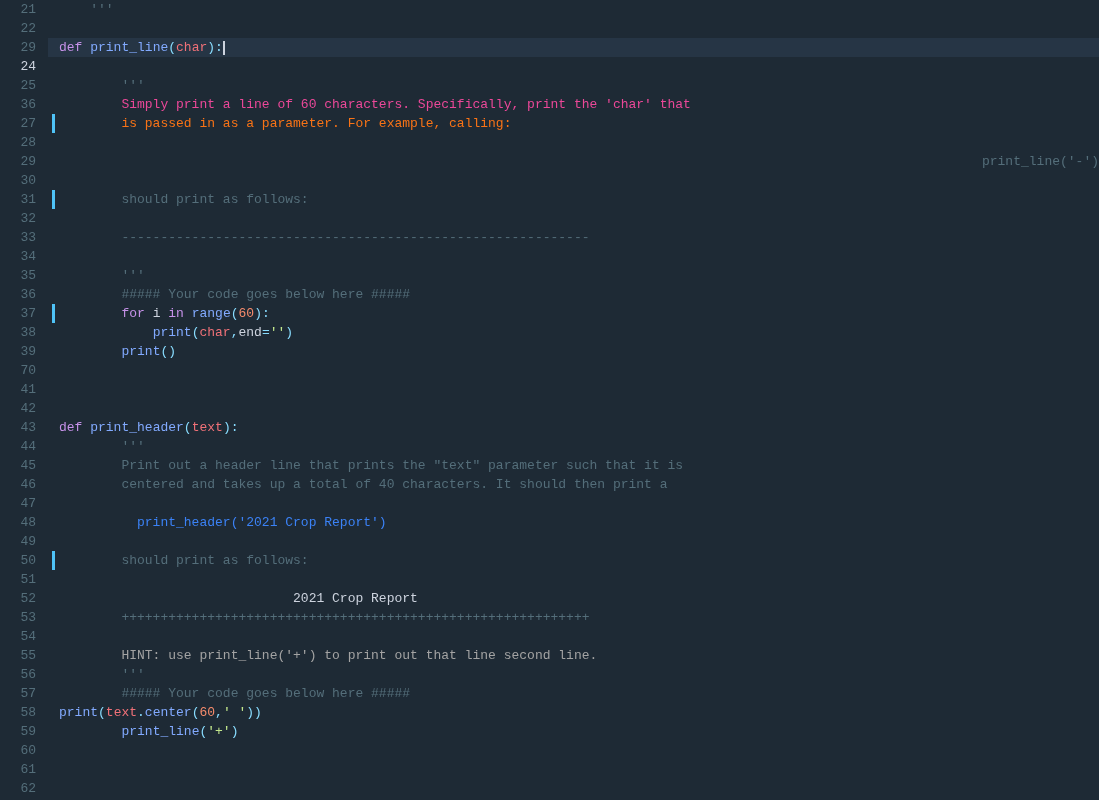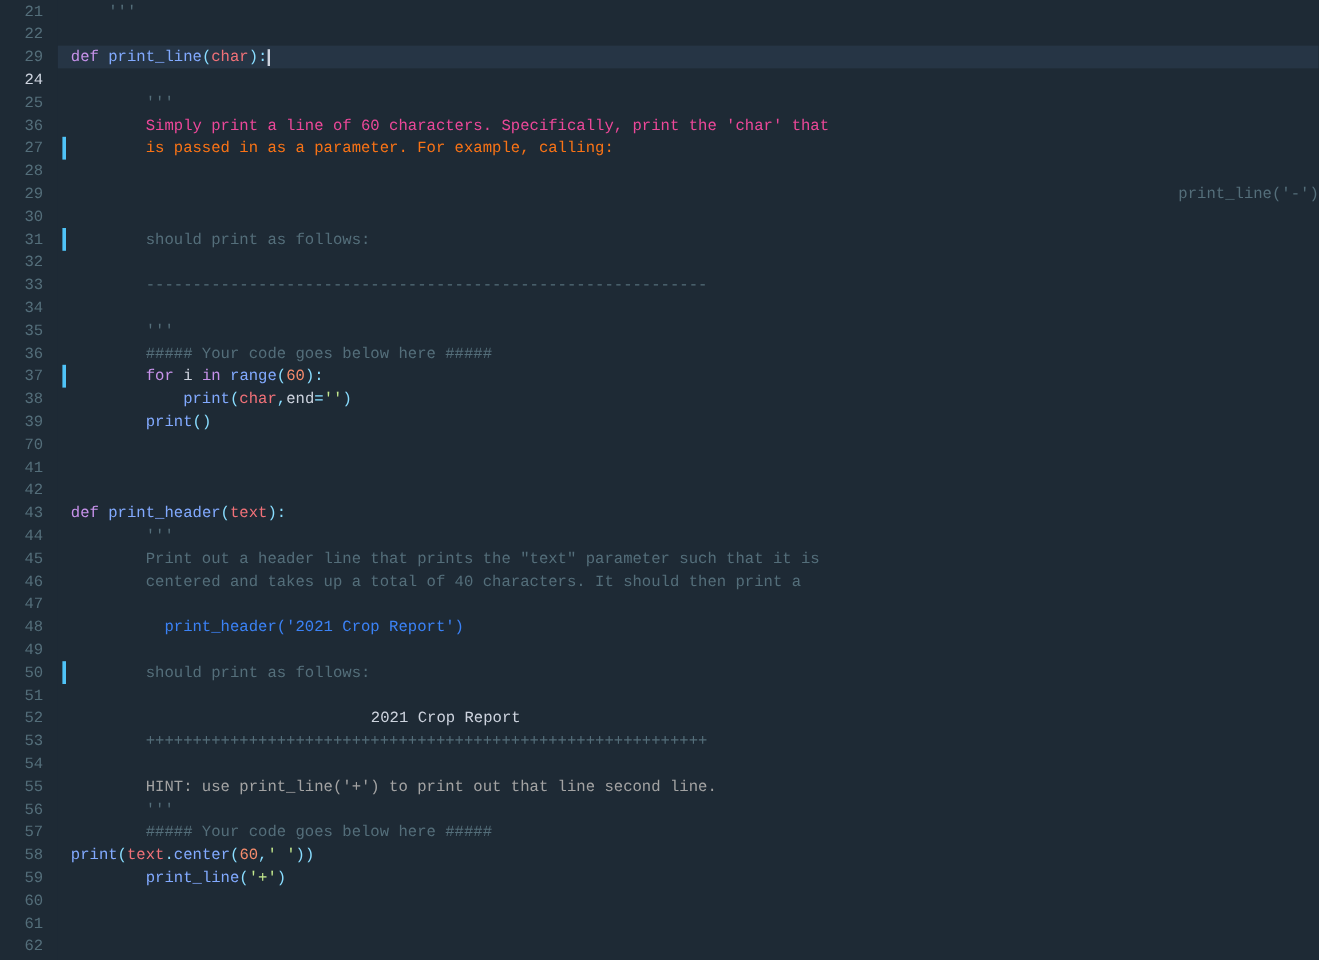--- a/index.html
+++ b/index.html
@@ -167,21 +167,21 @@
       <div class="code-line" style="position: relative;"><span class="line-no-indicator"></span></div>
       <div class="code-line" style="position: relative;"><span class="line-no-indicator"></span><span style="color: rgb(199, 146, 234);">def</span><span style="color: rgb(205, 211, 222);"> </span><span style="color: rgb(130, 170, 255);">print_header</span><span style="color: rgb(137, 221, 255);">(</span><span style="color: rgb(240, 113, 120);">text</span><span style="color: rgb(137, 221, 255);">):</span></div>
       <div class="code-line" style="position: relative;"><span class="line-no-indicator"></span><span style="color: rgb(84, 110, 122);">        '''</span></div>
       <div class="code-line" style="position: relative;"><span class="line-no-indicator"></span><span style="color: rgb(84, 110, 122);">        Print out a header line that prints the "text" parameter such that it is</span></div>
       <div class="code-line" style="position: relative;"><span class="line-no-indicator"></span><span style="color: rgb(84, 110, 122);">        centered and takes up a total of 40 characters. It should then print a</span></div>
       <div class="code-line" style="position: relative;"><span class="line-no-indicator"></span></div>
       <div class="code-line" style="position: relative;"><span class="line-no-indicator"></span><span style="color: #3b82f6;">          print_header('2021 Crop Report')</span></div>
       <div class="code-line" style="position: relative;"><span class="line-no-indicator"></span></div>
       <div class="code-line" style="position: relative;"><span class="line-modified-indicator"></span><span style="color: rgb(84, 110, 122);">        should print as follows:</span></div>
       <div class="code-line" style="position: relative;"><span class="line-no-indicator"></span></div>
-      <div class="code-line" style="position: relative; gap: 16px;"><span class="line-no-indicator"></span><span style="color: rgb(205, 211, 222);">                              2021 Crop Report</span></div>
+      <div class="code-line" style="position: relative;"><span class="line-no-indicator"></span><span style="color: rgb(205, 211, 222);">                              2021 Crop Report</span></div>
       <div class="code-line" style="position: relative;"><span class="line-no-indicator"></span><span style="color: rgb(84, 110, 122);">        ++++++++++++++++++++++++++++++++++++++++++++++++++++++++++++</span></div>
       <div class="code-line" style="position: relative;"><span class="line-no-indicator"></span></div>
       <div class="code-line" style="position: relative;"><span class="line-no-indicator"></span><span style="color: #a3a3a3;">        HINT: use print_line('+') to print out that line second line.</span></div>
       <div class="code-line" style="position: relative;"><span class="line-no-indicator"></span><span style="color: rgb(84, 110, 122);">        '''</span></div>
       <div class="code-line" style="position: relative;"><span class="line-no-indicator"></span><span style="color: rgb(84, 110, 122);">        ##### Your code goes below here #####</span></div>
       <div class="code-line" style="position: relative;"><span class="line-no-indicator"></span><span style="color: rgb(130, 170, 255);">print</span><span style="color: rgb(137, 221, 255);">(</span><span style="color: rgb(240, 113, 120);">text</span><span style="color: rgb(137, 221, 255);">.</span><span style="color: rgb(130, 170, 255);">center</span><span style="color: rgb(137, 221, 255);">(</span><span style="color: rgb(247, 140, 108);">60</span><span style="color: rgb(137, 221, 255);">,</span><span style="color: rgb(195, 232, 141);">' '</span><span style="color: rgb(137, 221, 255);">))</span></div>
       <div class="code-line" style="position: relative;"><span class="line-no-indicator"></span><span style="color: rgb(205, 211, 222);">        </span><span style="color: rgb(130, 170, 255);">print_line</span><span style="color: rgb(137, 221, 255);">(</span><span style="color: rgb(195, 232, 141);">'+'</span><span style="color: rgb(137, 221, 255);">)</span></div>
       <div class="code-line" style="position: relative;"><span class="line-no-indicator"></span></div>
     </div>
 </div>

